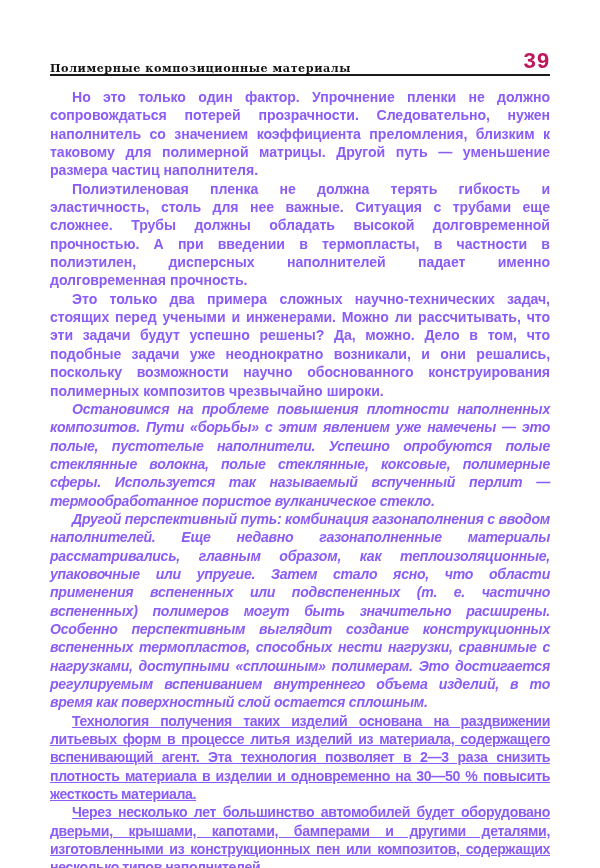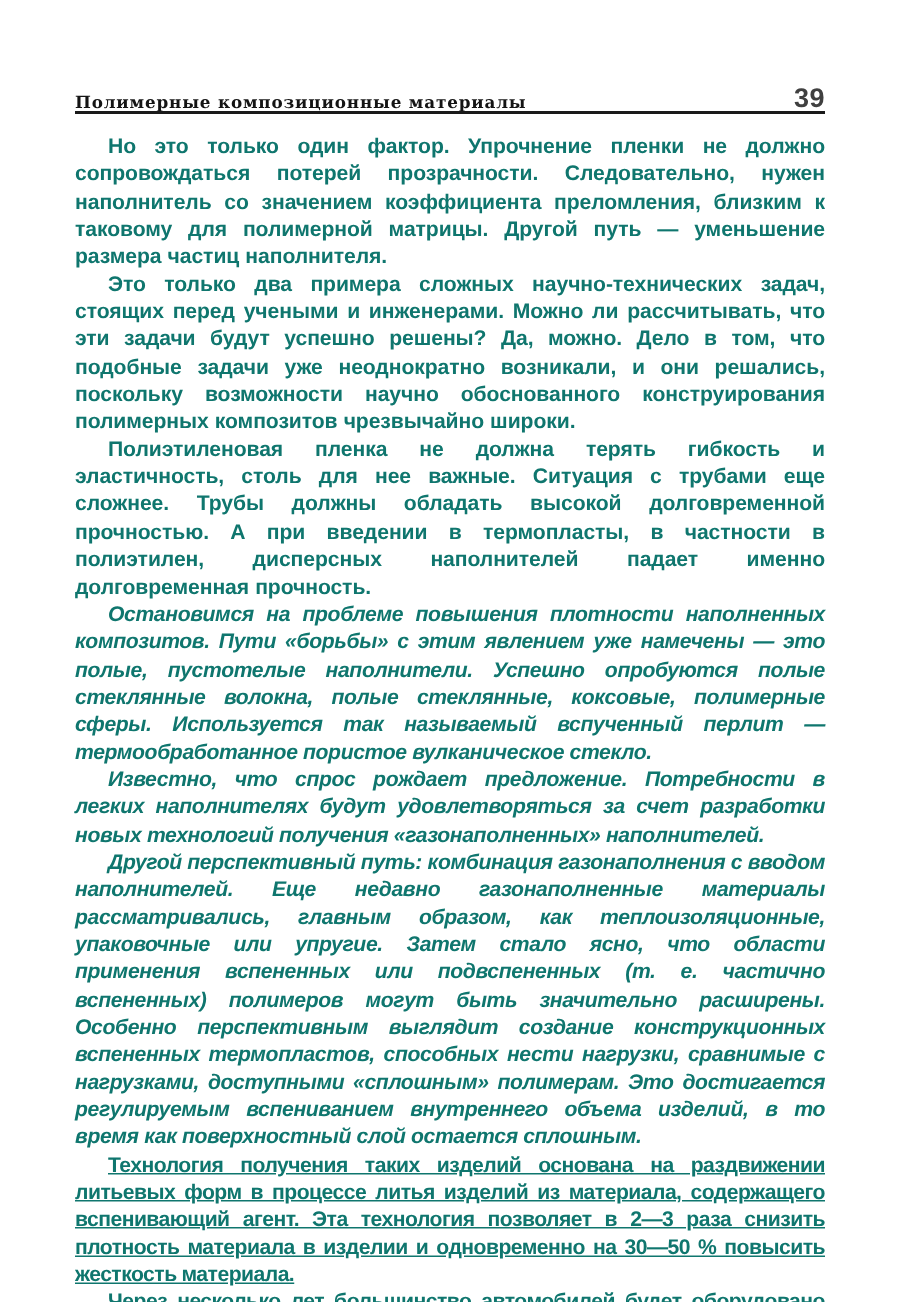--- a/index.html
+++ b/index.html
@@ -33,24 +33,24 @@
   .running-head-title {
     font-family: "DejaVu Serif", "Liberation Serif", serif;
     font-weight: bold;
     font-size: 11.2px;
     letter-spacing: 0.55px;
     color: #141414;
     line-height: 1;
     white-space: nowrap;
   }
   .running-head-folio {
-    font-family: Liberation Sans, sans-serif;
+    font-family: Liberation Mono, monospace;
     font-weight: bold;
-    font-size: 18px;
-    color: #404040;
+    font-size: 22px;
+    color: #be185d;
     line-height: 1;
     letter-spacing: 0.3px;
   }
   .head-rule {
     position: absolute;
     left: 50px;
     top: 74px;
     width: 500px;
     height: 1.6px;
     background: #1a1a1a;
@@ -67,21 +67,21 @@
     margin: 0;
     padding: 0;
     text-align: justify;
     text-justify: inter-word;
     text-indent: 22px;
     font-weight: bold;
     font-size: 14.1px;
     line-height: 18.35px;
     letter-spacing: -0.05px;
     word-spacing: 0.2px;
-    color: #0f766e;
+    color: #8b5cf6;
     hyphens: manual;
   }
   
   p.para.light {
     font-weight: bold;
     letter-spacing: -0.25px;
     word-spacing: 0px;
     font-style: italic;
   }
   p.para.tight {
@@ -96,22 +96,21 @@
 <div class="page">
 
   <div class="running-head">
     <span class="running-head-title">Полимерные композиционные материалы</span>
     <span class="running-head-folio">39</span>
   </div>
   <div class="head-rule"></div>
 
   <div class="textblock">
     <p class="para">Но это только один фактор. Упрочнение пленки не должно сопровождаться потерей прозрачности. Следовательно, нужен наполнитель со значением коэффициента преломления, близким к таковому для полимерной матрицы. Другой путь — уменьшение размера частиц наполнителя.</p>
+    <p class="para">Полиэтиленовая пленка не должна терять гибкость и эластичность, столь для нее важные. Ситуация с трубами еще сложнее. Трубы должны обладать высокой долговременной прочностью. А при введении в термопласты, в частности в полиэтилен, дисперсных наполнителей падает именно долговременная прочность.</p>
     <p class="para">Это только два примера сложных научно-технических задач, стоящих перед учеными и инженерами. Можно ли рассчитывать, что эти задачи будут успешно решены? Да, можно. Дело в том, что подобные задачи уже неоднократно возникали, и они решались, поскольку возможности научно обоснованного конструирования полимерных композитов чрезвычайно широки.</p>
-    <p class="para">Полиэтиленовая пленка не должна терять гибкость и эластичность, столь для нее важные. Ситуация с трубами еще сложнее. Трубы должны обладать высокой долговременной прочностью. А при введении в термопласты, в частности в полиэтилен, дисперсных наполнителей падает именно долговременная прочность.</p>
     <p class="para light">Остановимся на проблеме повышения плотности наполненных композитов. Пути «борьбы» с этим явлением уже намечены — это полые, пустотелые наполнители. Успешно опробуются полые стеклянные волокна, полые стеклянные, коксовые, полимерные сферы. Используется так называемый вспученный перлит — термообработанное пористое вулканическое стекло.</p>
-    <p class="para light">Известно, что спрос рождает предложение. Потребности в легких наполнителях будут удовлетворяться за счет разработки новых технологий получения «газонаполненных» наполнителей.</p>
     <p class="para light">Другой перспективный путь: комбинация газонаполнения с вводом наполнителей. Еще недавно газонаполненные материалы рассматривались, главным образом, как теплоизоляционные, упаковочные или упругие. Затем стало ясно, что области применения вспененных или подвспененных (т. е. частично вспененных) полимеров могут быть значительно расширены. Особенно перспективным выглядит создание конструкционных вспененных термопластов, способных нести нагрузки, сравнимые с нагрузками, доступными «сплошным» полимерам. Это достигается регулируемым вспениванием внутреннего объема изделий, в то время как поверхностный слой остается сплошным.</p>
     <p class="para tight">Технология получения таких изделий основана на раздвижении литьевых форм в процессе литья изделий из материала, содержащего вспенивающий агент. Эта технология позволяет в 2—3 раза снизить плотность материала в изделии и одновременно на 30—50 % повысить жесткость материала.</p>
     <p class="para tight">Через несколько лет большинство автомобилей будет оборудовано дверьми, крышами, капотами, бамперами и другими деталями, изготовленными из конструкционных пен или композитов, содержащих несколько типов наполнителей.</p>
   </div>
 
 </div>
 
 </body></html>

